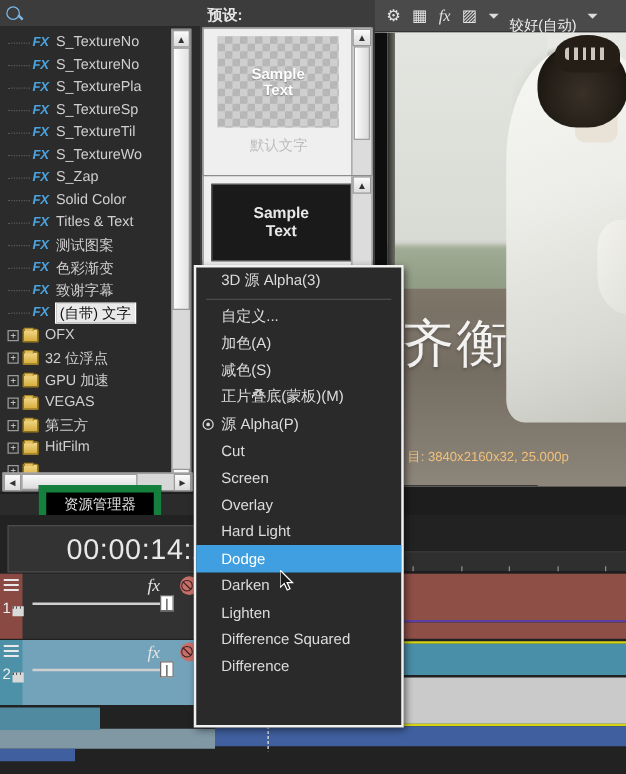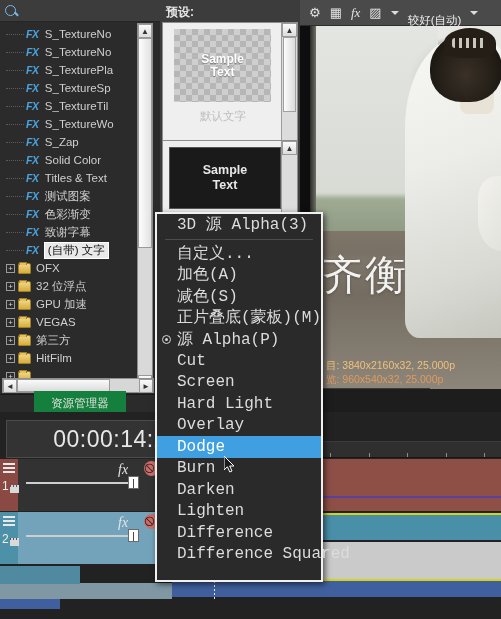--- a/index.html
+++ b/index.html
@@ -54,22 +54,22 @@
 
   #tree-hsb{ left:2px; top:378px; width:152px; height:15px; background:#d7d7d7;
         border:1px solid #8f8f8f; }
   #tree-hthumb{ position:absolute; left:14px; top:0; width:93px; height:13px;
         background:linear-gradient(#fafafa,#dcdcdc); border:1px solid #9a9a9a;}
   .hsb-l{position:absolute;left:0;top:0;}
   .hsb-r{position:absolute;right:0;top:0;}
 
   #explorer-tab{ left:0; top:394px; width:160px; height:18px; background:#2b2b2b;
       display:flex; align-items:center; justify-content:center; border-top:1px solid #1a1a1a;}
-  #explorer-tab span{ background:#15803d; padding:2px 14px; font-size:11.5px; color:#e0e0e0;
-      border:3px solid #15803d;}
+  #explorer-tab span{ background:#000000; padding:2px 14px; font-size:11.5px; color:#e0e0e0;
+      border:6px solid #15803d;}
 
   
   #preset-panel{ left:160px; top:0; width:140px; height:412px; background:#3c3c3c; }
   #preset-label{ left:166px; top:4px; font-size:12px; color:#e6e6e6; font-weight:bold;}
   #preset-box{ left:162px; top:22px; width:136px; height:186px; background:#efefef;
       border:1px solid #8d8d8d; }
   #preset-scroll{ position:absolute; right:0; top:0; width:16px; height:184px; background:#dcdcdc;
       border-left:1px solid #9d9d9d;}
   #preset-thumb{ position:absolute; left:1px; top:14px; width:13px; height:75px;
       background:linear-gradient(90deg,#fcfcfc,#dadada); border:1px solid #a0a0a0;}
@@ -191,21 +191,21 @@
   .yellowline{ position:absolute; height:2px; background:#d4d415; }
   .purpleline{ position:absolute; height:2px; background:#5c3fa0; }
 
   #cursorline{ position:absolute; left:214px; top:441px; width:1px; height:160px;
      background:repeating-linear-gradient(#e9e9e9 0 2px, transparent 2px 4px);}
 
   
   #menu{ left:155px; top:212px; width:168px; height:370px; background:#2a2a2a;
      border:2px solid #f0f0f0; box-shadow:2px 2px 6px rgba(0,0,0,.6); z-index:50;}
   .mi{ height:21.5px; display:flex; align-items:center; padding-left:20px;
-     color:#dcdcdc; font-size:16px; white-space:nowrap;font-family:Liberation Mono, monospace;}
+     color:#dcdcdc; font-size:12px; white-space:nowrap;}
   .mi.hl{ background:#3f9fe0; color:#fff; }
   .msep{ height:1px; background:#4c4c4c; margin:3px 8px;}
   .radio{ position:absolute; left:5px; width:9px;height:9px;border:1.3px solid #d6d6d6;
      border-radius:50%; }
   .radio:after{content:"";position:absolute;left:2px;top:2px;width:3px;height:3px;
      border-radius:50%;background:#d6d6d6;}
   .mi-wrap{ position:relative; }
 
   
   #cursor{ left:224px; top:456px; width:12px; height:18px; z-index:60;}
@@ -392,21 +392,20 @@
   <div id="vneck"></div>
   <div id="vhair"></div>
   <div id="vhair2"></div>
   <div id="vpin"></div>
   <div id="vdark-l"></div>
   <div id="vdark-l2"></div>
   <div id="vtext">齐衡</div>
 
   <div id="vinfo">
     <div class="l1">目: 3840x2160x32, 25.000p</div>
-    <div class="l2">览: 960x540x32, 25.000p</div>
   </div>
 
   <div id="vtab">
     
     
     
   </div>
 </div>
 
 <div id="tl" class="abs"></div>
@@ -490,40 +489,37 @@
       <span class="radio" style="top: 6px;"></span>
       <div class="mi">源 Alpha(P)</div>
     </div>
     <div class="mi-wrap">
       <div class="mi">Cut</div>
     </div>
     <div class="mi-wrap">
       <div class="mi">Screen</div>
     </div>
     <div class="mi-wrap">
+      <div class="mi">Overlay</div>
+    </div>
+    <div class="mi-wrap">
       <div class="mi">Hard Light</div>
     </div>
     <div class="mi-wrap">
-      <div class="mi">Overlay</div>
-    </div>
-    <div class="mi-wrap">
       <div class="mi hl">Dodge</div>
     </div>
     <div class="mi-wrap">
-      <div class="mi">Burn</div>
-    </div>
-    <div class="mi-wrap">
       <div class="mi">Darken</div>
     </div>
     <div class="mi-wrap">
       <div class="mi">Lighten</div>
     </div>
     <div class="mi-wrap">
+      <div class="mi">Difference Squared</div>
+    </div>
+    <div class="mi-wrap">
       <div class="mi">Difference</div>
-    </div>
-    <div class="mi-wrap">
-      <div class="mi">Difference Squared</div>
     </div>
   </div>
 
 <svg id="cursor" class="abs" viewBox="0 0 12 18">
   <polygon points="0,0 0,14 3.4,10.8 5.8,16 8,15 5.7,10 10,10" fill="#1a1a1a" stroke="#ffffff" stroke-width="1"></polygon>
 </svg>
 
 </body></html>

